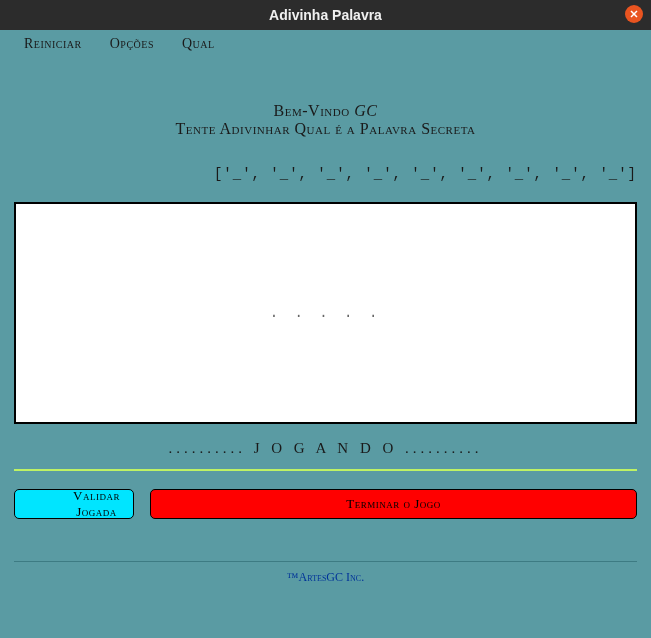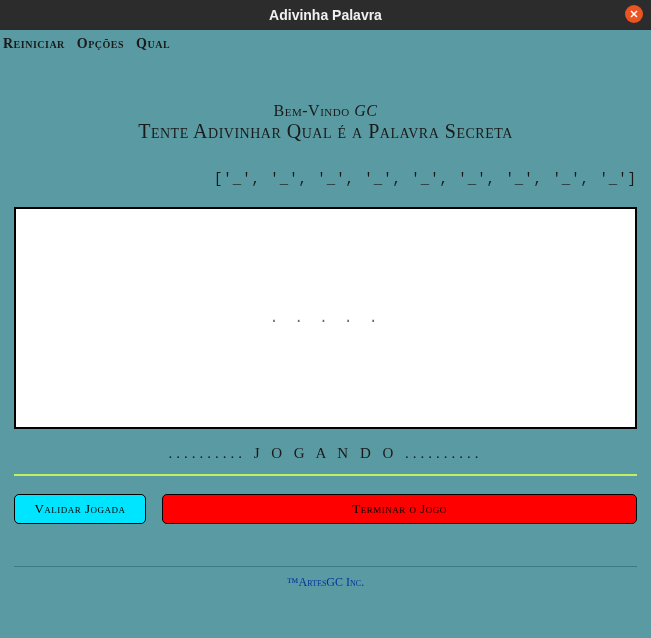--- a/index.html
+++ b/index.html
@@ -40,25 +40,24 @@
       align-items: center;
       justify-content: center;
       cursor: pointer;
     }
     .close-btn svg {
       width: 10px;
       height: 10px;
     }
     .menubar {
       display: flex;
-      gap: 12px;
-      padding: 6px 3px;
-      font-variant: small-caps;
-      letter-spacing: 0.5px;
-      font-weight: bold;
+      gap: 28px;
+      padding: 6px 24px;
+      font-variant: small-caps;
+      letter-spacing: 0.5px;
     }
     .menubar-item {
       color: #1a1a1a;
       font-size: 14px;
       cursor: pointer;
       font-family: 'Papyrus', 'Comic Sans MS', Georgia, serif;
     }
     .content {
       padding: 0 14px;
     }
@@ -71,21 +70,21 @@
     .welcome-line1 {
       font-size: 16px;
       font-variant: small-caps;
       letter-spacing: 0.5px;
       margin-top: 44px;
     }
     .welcome-line1 .username {
       font-style: italic;
     }
     .welcome-line2 {
-      font-size: 20px;
+      font-size: 16px;
       font-variant: small-caps;
       letter-spacing: 0.5px;
     }
     .hidden-word {
       text-align: right;
       margin-top: 28px;
       font-family: 'Courier New', monospace;
       font-size: 14px;
       color: #1a1a1a;
       letter-spacing: 1px;
@@ -146,22 +145,23 @@
       cursor: pointer;
       font-variant: small-caps;
       letter-spacing: 0.5px;
       display: flex;
       align-items: center;
       justify-content: center;
     }
     .btn-validate {
       background: #00e5ff;
       color: #000;
-      width: 132px;
+      width: 120px;
       flex-shrink: 0;
+      padding-left: 45px;
     }
     .btn-end {
       background: #ff0000;
       color: #000000;
       flex: 1;
       text-align: right;
     }
     .footer-divider {
       border-top: 1px solid #3d7b83;
       margin-top: 42px;

